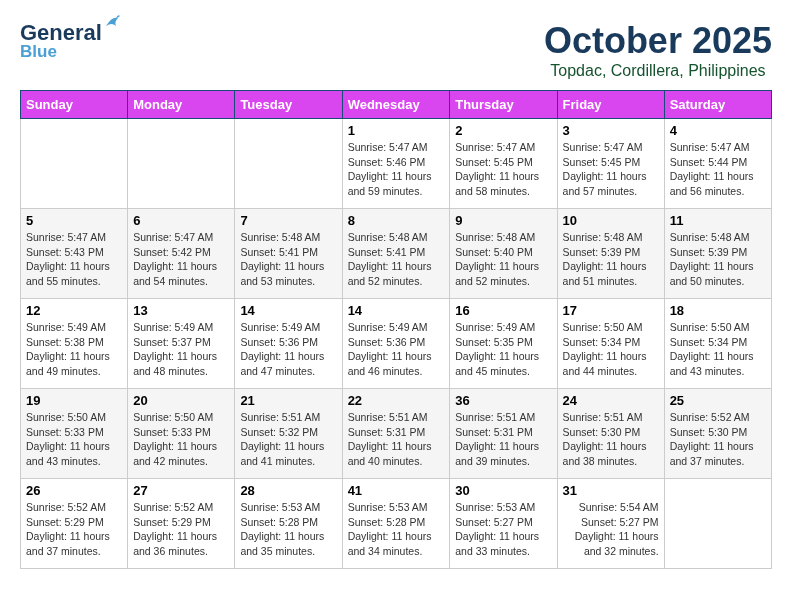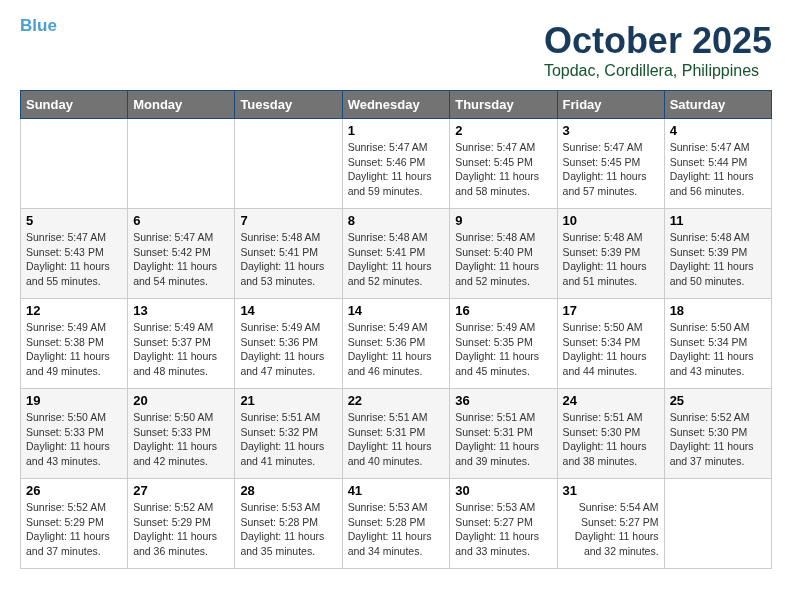--- a/index.html
+++ b/index.html
@@ -15,38 +15,38 @@
       justify-content: space-between;
       align-items: flex-start;
       margin-bottom: 10px;
     }
     .logo {
       display: flex;
       flex-direction: column;
       align-items: flex-start;
     }
     .title-block {
-      text-align: left;
+      text-align: center;
     }
     .month-title {
       font-size: 36px;
       font-weight: bold;
       color: #1a3a5c;
     }
     .subtitle {
       font-size: 16px;
       color: #14532d;
     }
     .calendar {
       width: 100%;
       border-collapse: collapse;
       font-size: 11px;
     }
     .calendar th {
-      background: #737373;
+      background: #d946ef;
       color: #fff;
       text-align: left;
       padding: 6px 5px;
       font-size: 13px;
       border: 1px solid #1a4a7a;
     }
     .calendar td {
       border: 1px solid #ccc;
       vertical-align: top;
       padding: 4px 5px;
@@ -71,20 +71,29 @@
     }
     .empty-cell {
       background: #fff !important;
     }
   </style>
 </head>
 <body>
 
 <div class="header">
   <div class="logo">
+    <div style="display:flex;align-items:center;gap:4px;">
+      <div style="position:relative;display:inline-block;">
+        <span style="font-size:22px;font-weight:bold;color:#1a3a5c;">General</span>
+        <svg style="position:absolute;top:-8px;right:-18px;" width="22" height="22" viewBox="0 0 22 22">
+          <path d="M8 14 Q14 4 20 6 Q16 10 18 14 Q14 10 8 14Z" fill="#4a9fd4"></path>
+          <path d="M18 6 Q20 2 22 4 Q20 6 18 6Z" fill="#4a9fd4"></path>
+        </svg>
+      </div>
+    </div>
     <span style="font-size:17px;font-weight:bold;color:#4a9fd4;margin-top:-4px;">Blue</span>
   </div>
   <div class="title-block">
     <div class="month-title">October 2025</div>
     <div class="subtitle">Topdac, Cordillera, Philippines</div>
   </div>
 </div>
 
 <table class="calendar">
   <thead>

